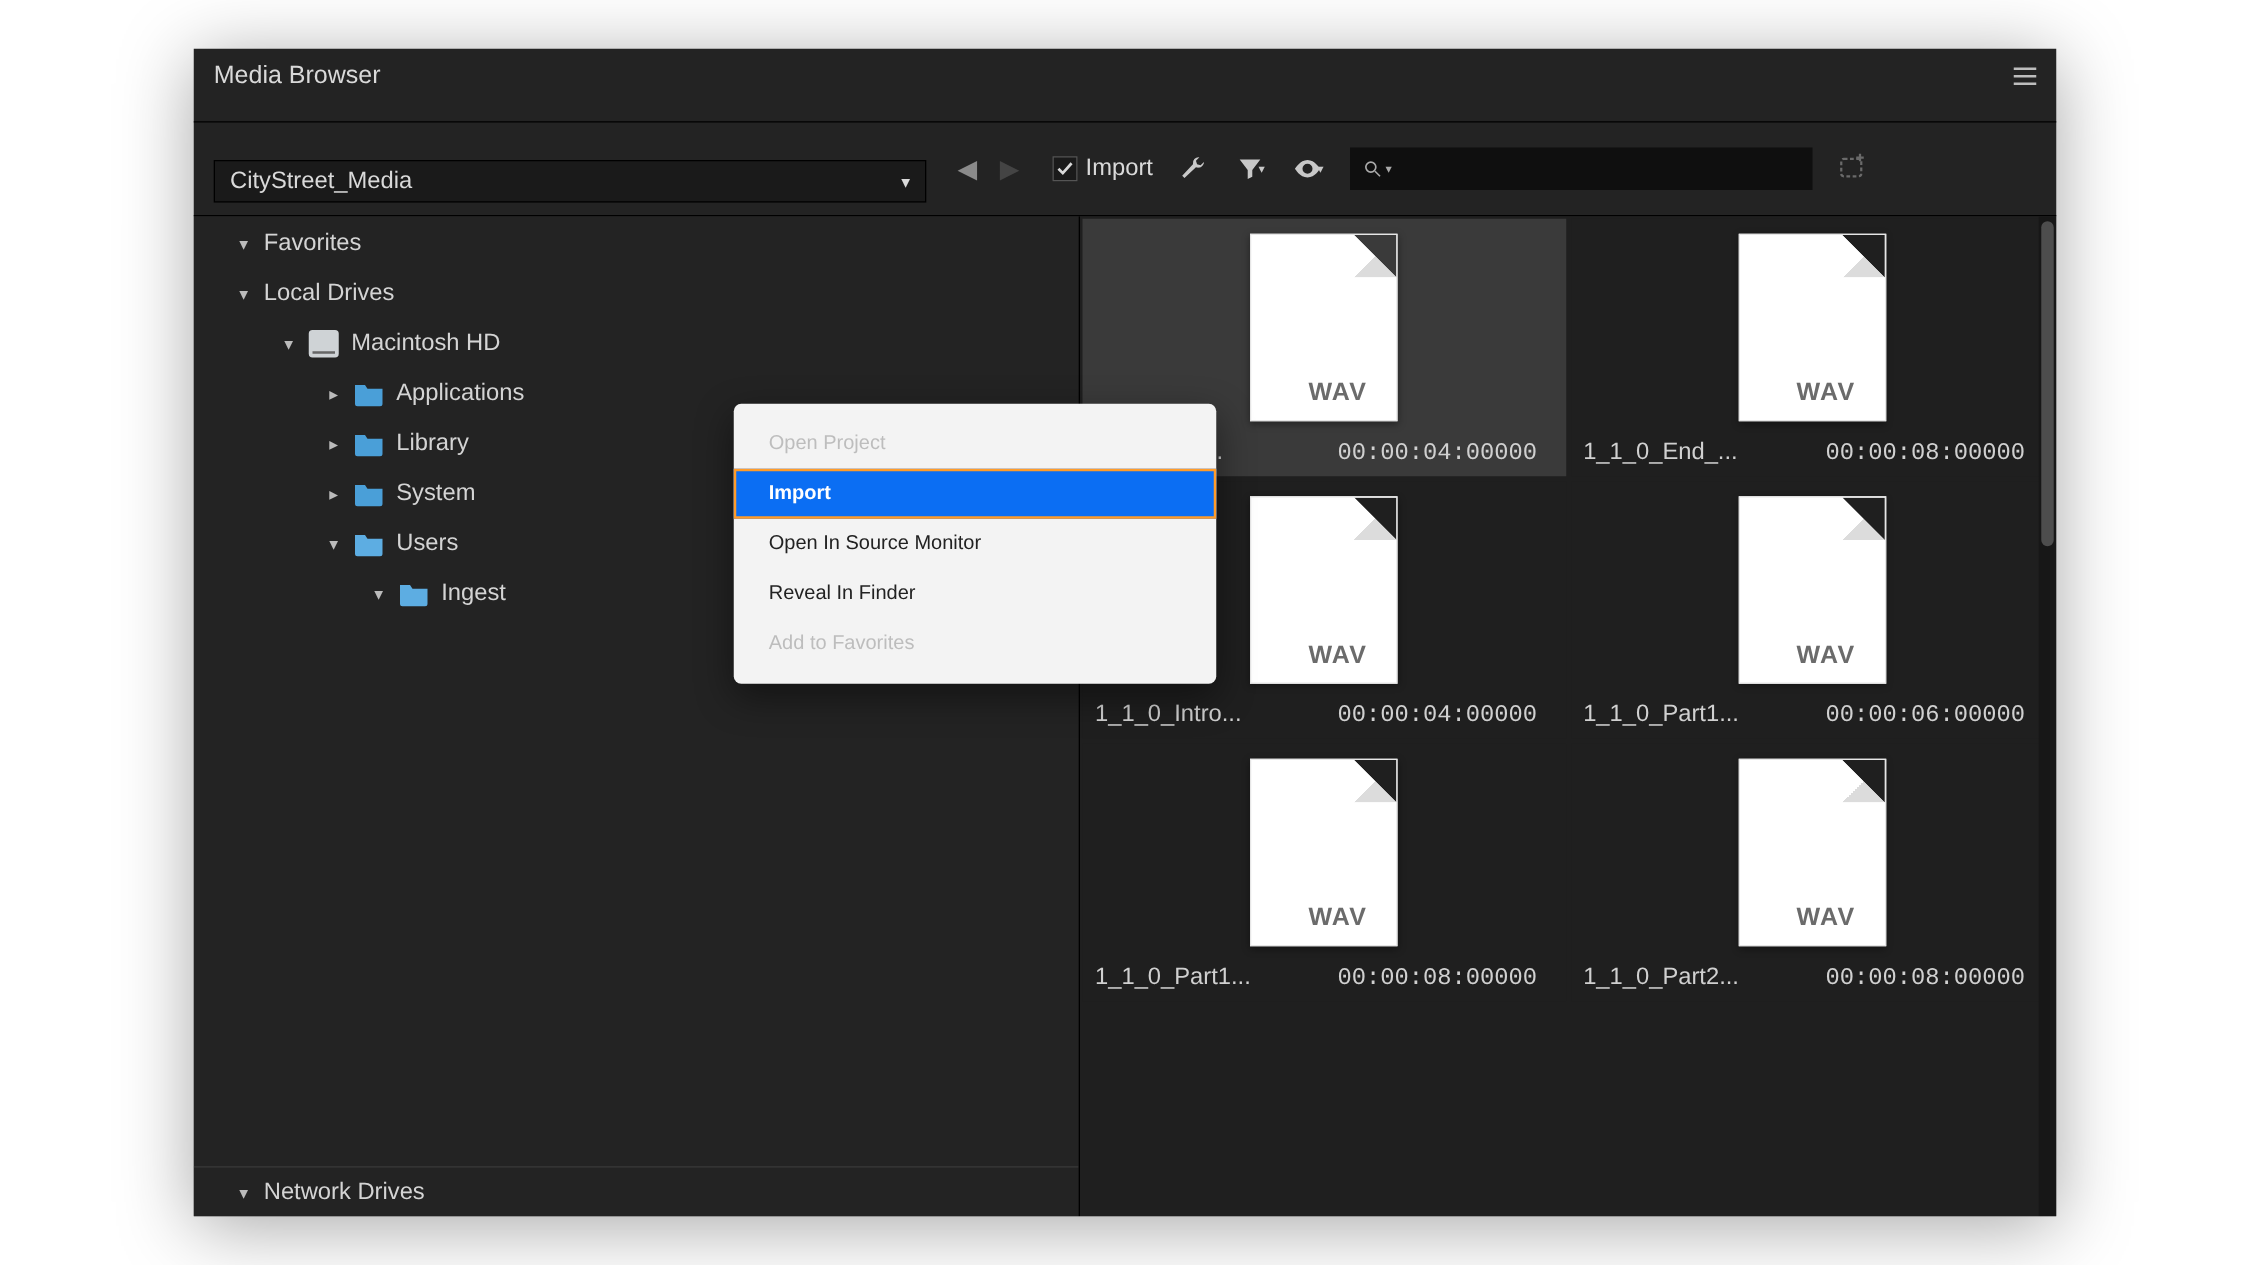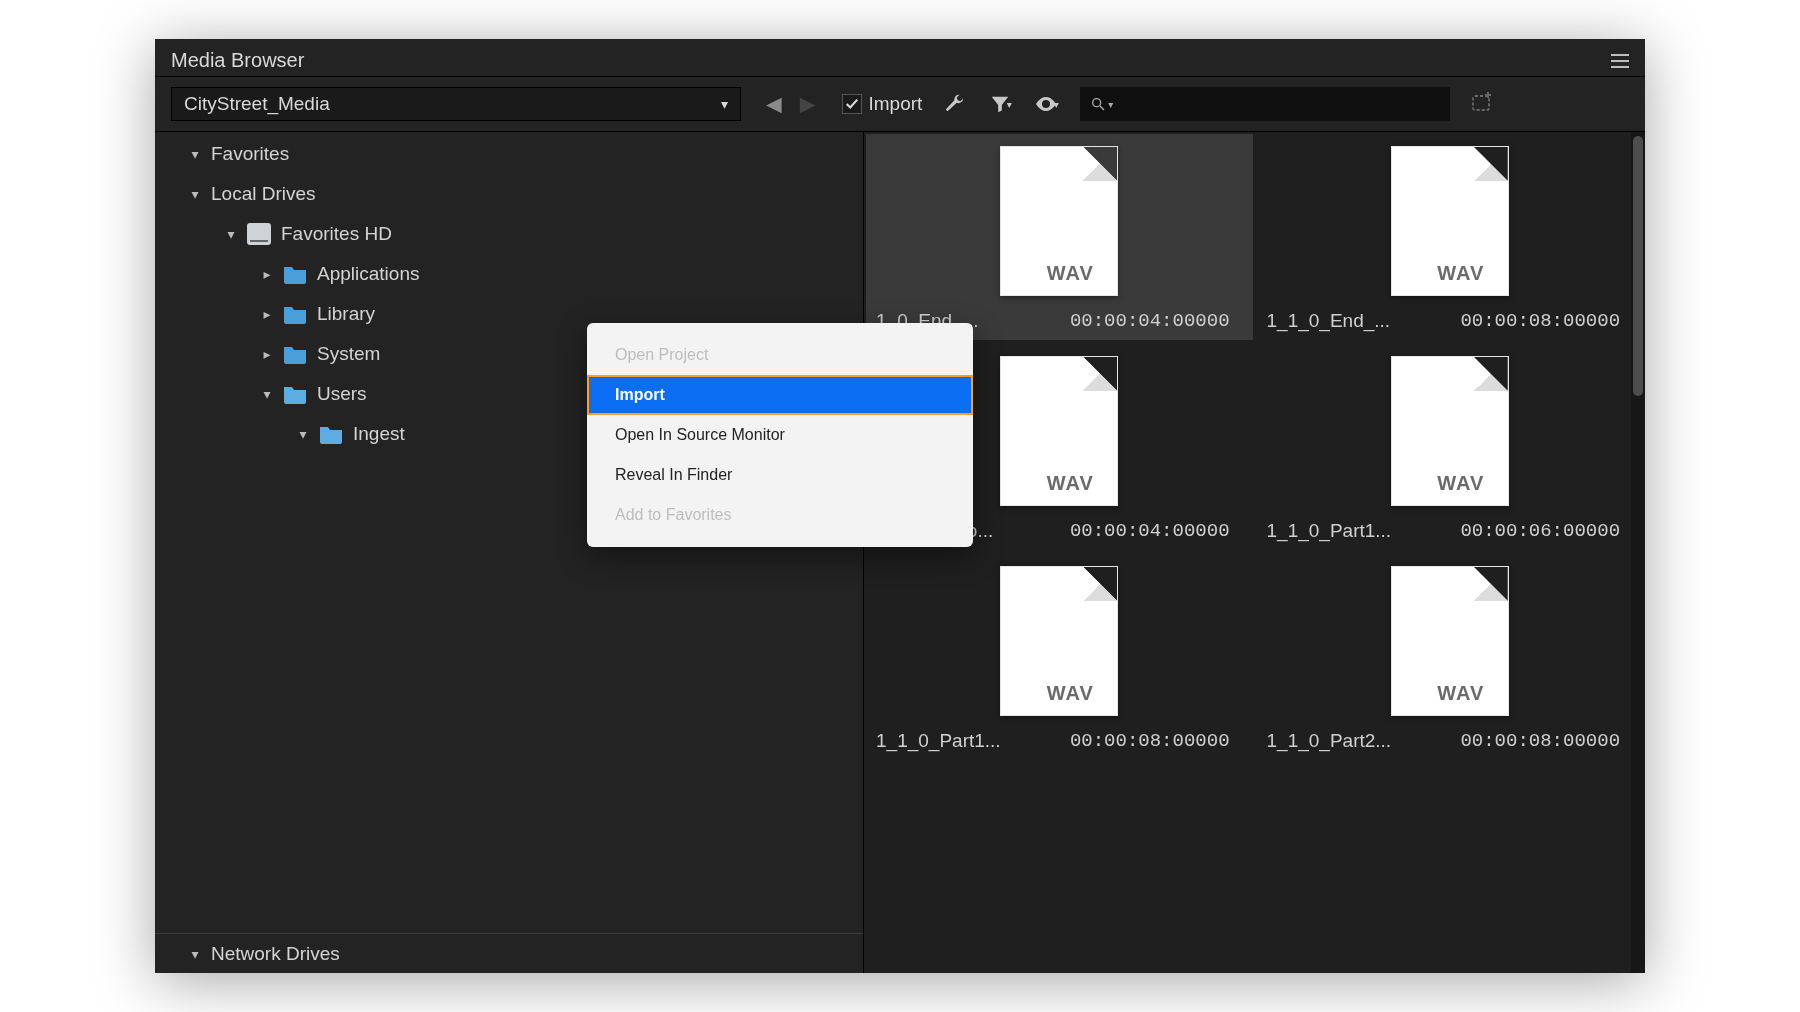--- a/index.html
+++ b/index.html
@@ -1,23 +1,23 @@
 <!DOCTYPE html>
 <html><head>
 <meta charset="utf-8">
 <style>
 * { margin: 0; padding: 0; box-sizing: border-box; font-family: -apple-system, "Segoe UI", Arial, sans-serif; }
 body { background: #fff; width: 1800px; height: 1012px; display: flex; align-items: center; justify-content: center; }
 .shadow-wrap { filter: drop-shadow(0 8px 30px rgba(0,0,0,.35)); }
 .app { width: 1490px; height: 934px; background:#232323; color:#d9d9d9; display:flex; flex-direction:column; position:relative; }
-.titlebar { display:flex; align-items:center; justify-content:space-between; padding:10px 16px 4px; font-size:20px; color:#d9d9d9; border-bottom:1px solid #000;gap:48px; }
+.titlebar { display:flex; align-items:center; justify-content:space-between; padding:10px 16px 25px; font-size:20px; color:#d9d9d9; border-bottom:1px solid #000;gap:48px; }
 .hamburger { display:flex; flex-direction:column; gap:4px; cursor:pointer; }
 .hamburger span { width:18px; height:2px; background:#bdbdbd; }
 .toolbar { display:flex; align-items:center; gap:12px; padding:10px 16px; border-bottom:1px solid #000; }
-.dropdown { flex:0 0 570px; background:#1a1a1a; border:1px solid #000; height:34px; display:flex; align-items:center; justify-content:space-between; padding:0 12px; font-size:19px; color:#d9d9d9; }
+.dropdown { flex:0 0 570px; background:#1a1a1a; border:1px solid #000; height:34px; display:flex; align-items:center; justify-content:space-between; padding:0 12px; font-size:19px; color:#d9d9d9;margin-top:20px; }
 .chevron { font-size:14px; color:#d9d9d9; }
 .navarrows { display:flex; gap:8px; margin-left:8px; }
 .arrow { font-size:26px; color:#8a8a8a; line-height:1; }
 .arrow.disabled { color:#444; }
 .checkbox-wrap { display:flex; align-items:center; gap:6px; margin-left:10px; }
 .checkbox { width:20px; height:20px; background:#1a1a1a; border:1px solid #555; display:flex; align-items:center; justify-content:center; }
 .checkbox svg { width:14px; height:14px; }
 .ingest-label { font-size:19px; }
 .tool-icon { width:28px; height:28px; display:flex; align-items:center; justify-content:center; margin-left:6px; }
 .searchbox { flex:1; max-width:370px; background:#0f0f0f; height:34px; display:flex; align-items:center; padding:0 10px; margin-left:8px; }
@@ -130,21 +130,21 @@
           <span class="tw">▾</span>
           <span>Favorites</span>
         </div>
         <div class="tree-row indent1">
           <span class="tw">▾</span>
           <span>Local Drives</span>
         </div>
         <div class="tree-row indent2">
           <span class="tw">▾</span>
           <div class="hd-icon"></div>
-          <span>Favorites HD</span>
+          <span>Macintosh HD</span>
         </div>
         <div class="tree-row indent3">
           <span class="tw">▸</span>
           <svg class="folder-icon" viewBox="0 0 24 20">
                 <path class="folder app-fold" d="M1 3h8l2 3h12v12a2 2 0 0 1-2 2H3a2 2 0 0 1-2-2z"></path>
               </svg>
           <span>Applications</span>
         </div>
         <div class="tree-row indent3">
           <span class="tw">▸</span>

